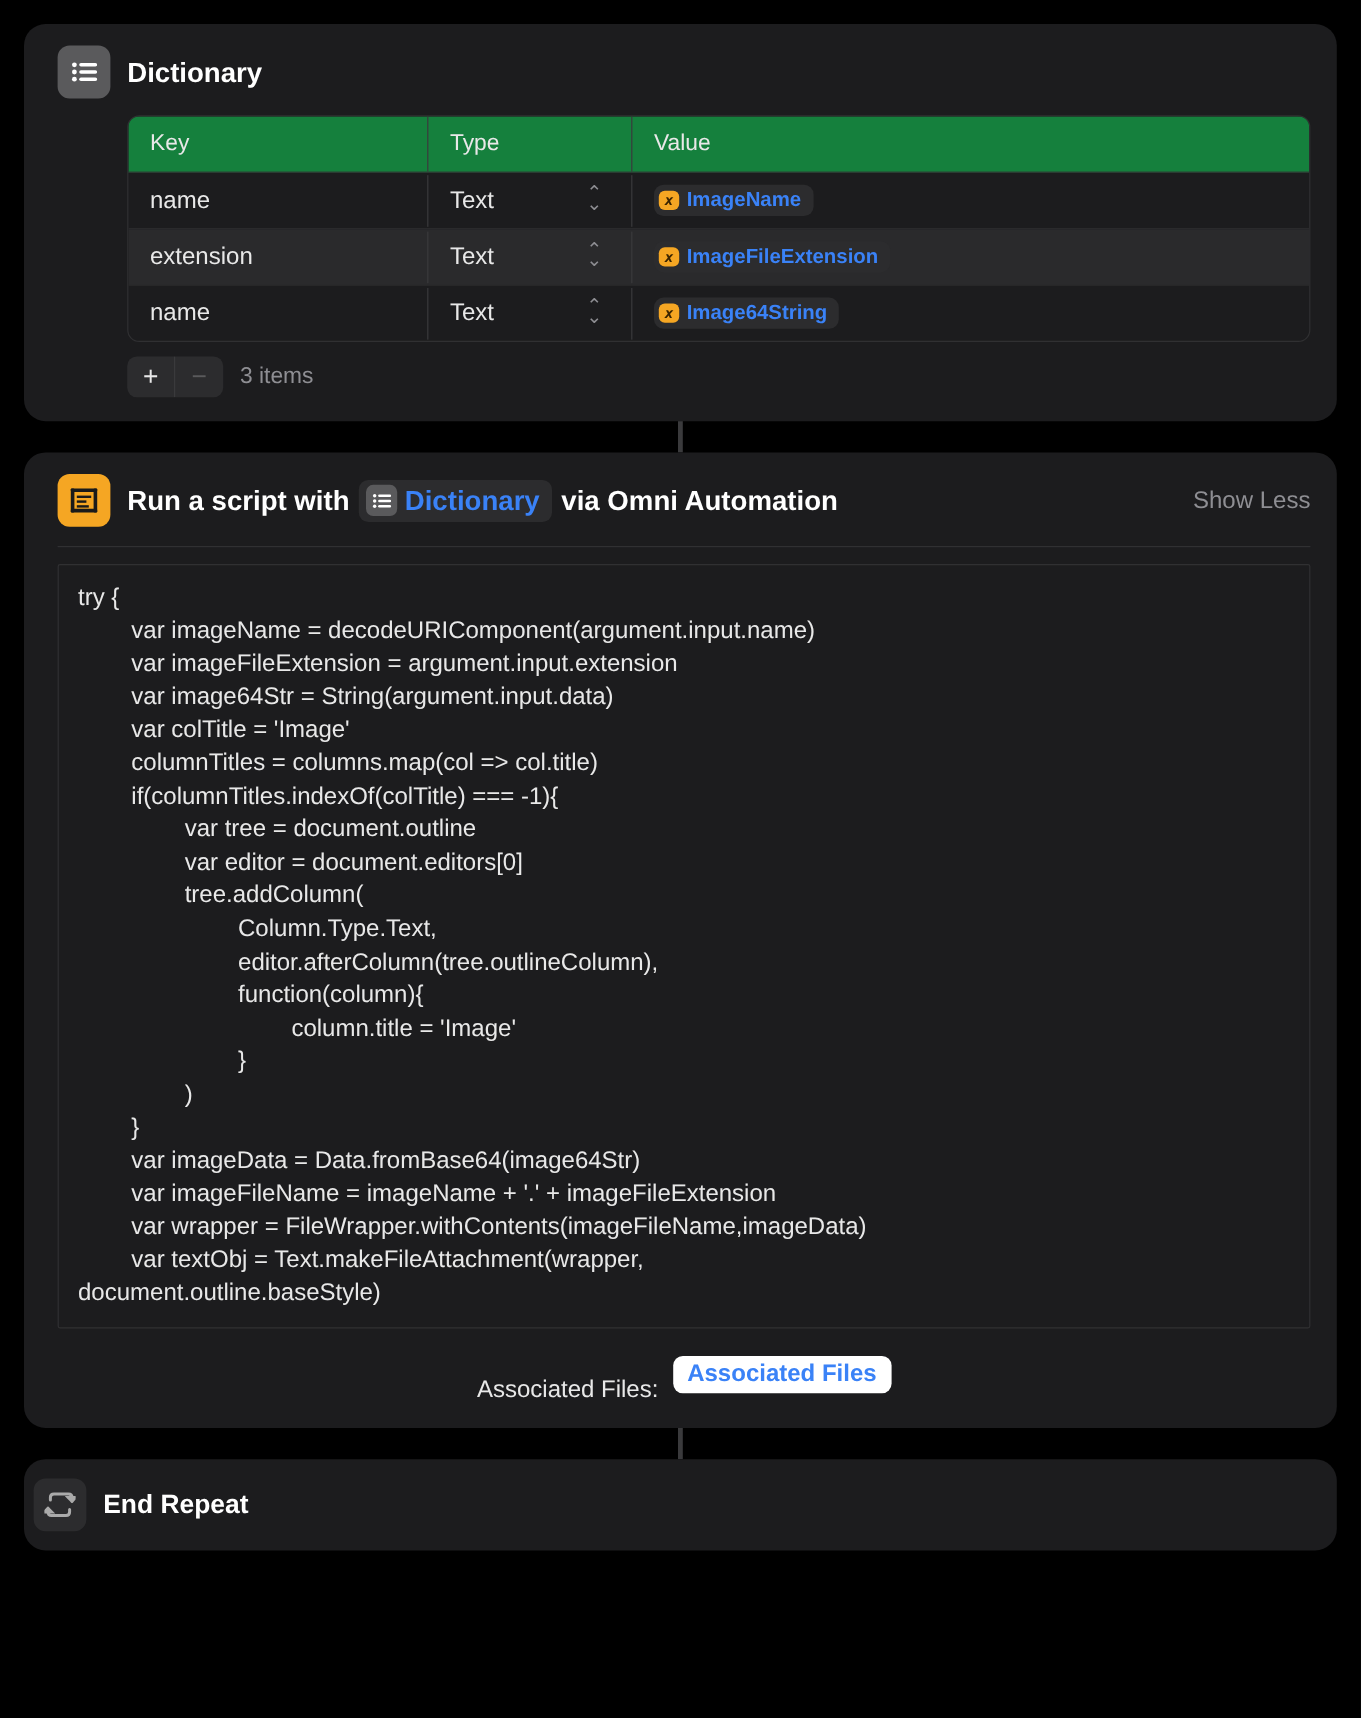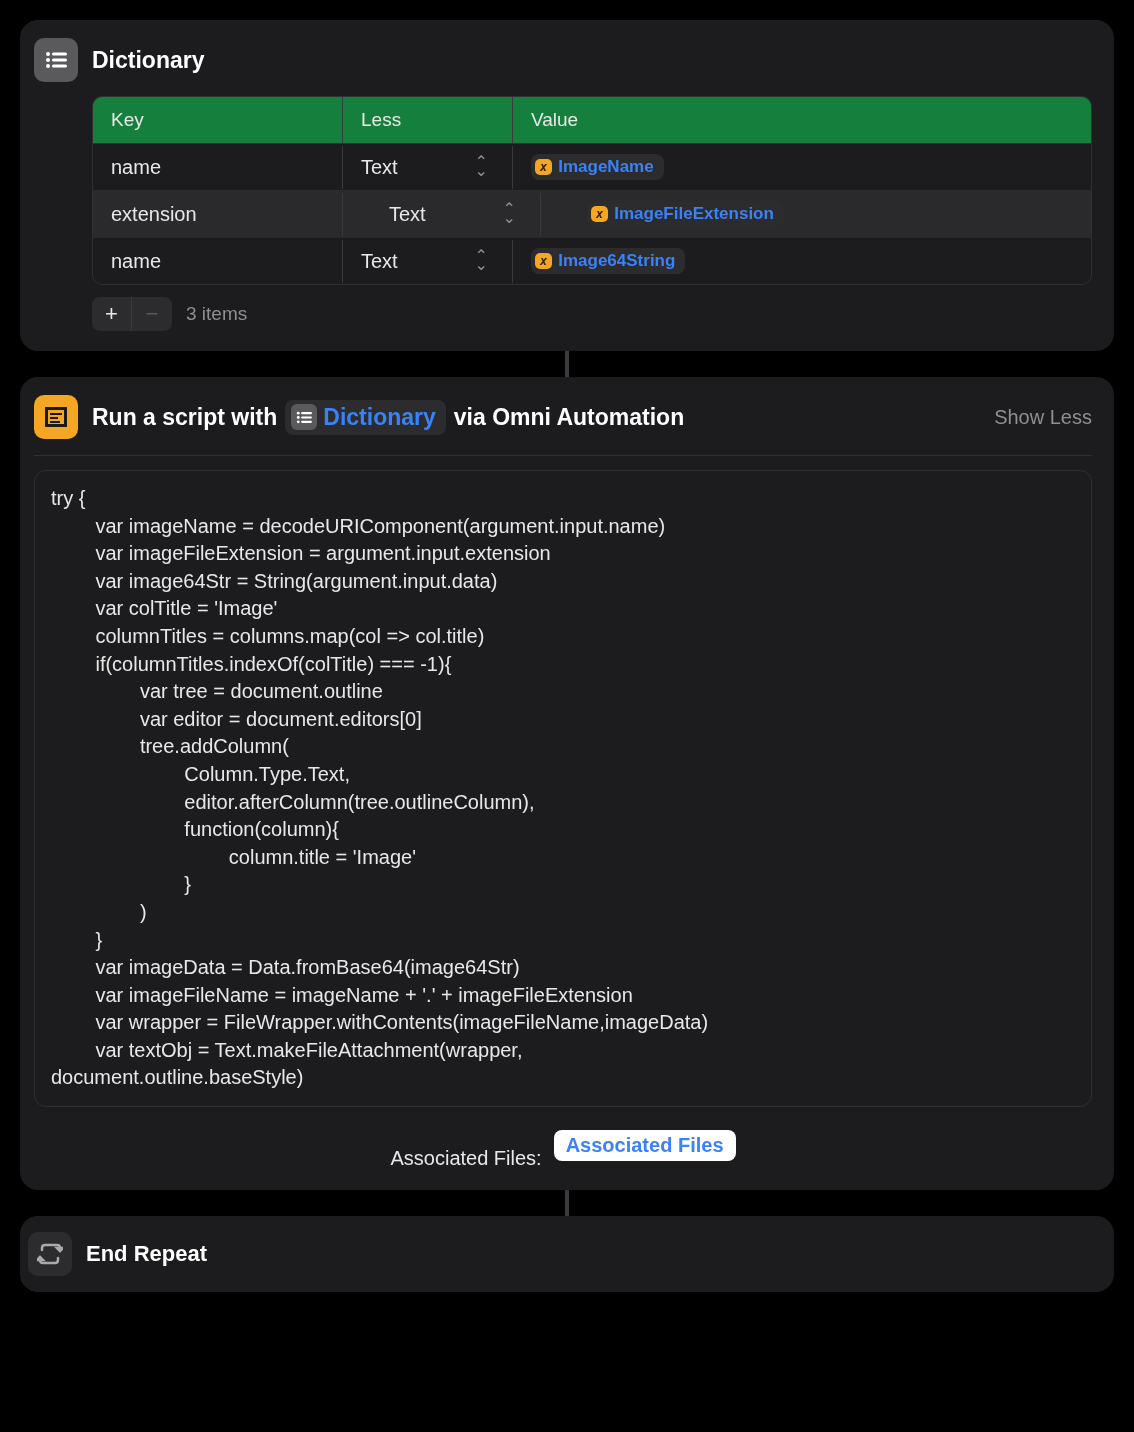--- a/index.html
+++ b/index.html
@@ -6,21 +6,21 @@
   body {
     background: #000;
     font-family: -apple-system, BlinkMacSystemFont, "Segoe UI", Helvetica, Arial, sans-serif;
     width: 1134px;
     padding: 20px;
     color: #e8e8e8;
   }
   .action-card {
     background: #1c1c1e;
     border-radius: 18px;
-    padding: 18px 22px 20px 14px;
+    padding: 18px 22px 20px 28px;
     margin-bottom: 0;
   }
   .connector {
     width: 4px;
     height: 26px;
     background: #3a3a3c;
     margin: 0 auto;
   }
   .card-header {
     display: flex;
@@ -99,21 +99,21 @@
   }
   .col-key { width: 250px; border-right: 1px solid #3a3a3c; }
   .col-type { width: 170px; border-right: 1px solid #3a3a3c; }
   .col-value { flex: 1; }
   .dict-row {
     display: flex;
     align-items: center;
     border-bottom: 1px solid #2a2a2c;
   }
   .dict-row:last-child { border-bottom: none; }
-  .dict-row.highlight { background: #2a2a2c; gap: 28px; }
+  .dict-row.highlight { background: #2a2a2c; }
   .dict-cell {
     padding: 10px 18px;
     font-size: 20px;
     color: #e8e8e8;
     display: flex;
     align-items: center;
   }
   .type-cell {
     display: flex;
     align-items: center;
@@ -179,21 +179,21 @@
     color: #8e8e93;
     font-size: 19px;
   }
   .script-card .card-header {
     padding-bottom: 16px;
     border-bottom: 1px solid #303032;
   }
   .script-body {
     margin-top: 14px;
     border: 1px solid #303032;
-    border-radius: 12px;
+    border-radius: 2px;
     padding: 14px 16px;
   }
   .script-code {
     font-family: -apple-system, BlinkMacSystemFont, sans-serif;
     font-size: 20px;
     line-height: 1.38;
     color: #e8e8e8;
     white-space: pre;
     overflow: hidden;
   }
@@ -245,21 +245,21 @@
           </g>
         </svg>
     </div>
     <div class="card-title">Dictionary</div>
   </div>
 
   <div class="dict-body">
     <div class="dict-table">
       <div class="dict-header-row">
         <div class="dict-header-cell col-key">Key</div>
-        <div class="dict-header-cell col-type">Less</div>
+        <div class="dict-header-cell col-type">Type</div>
         <div class="dict-header-cell col-value">Value</div>
       </div>
 
       <div class="dict-row">
         <div class="dict-cell col-key">name</div>
         <div class="dict-cell col-type type-cell">
           <span>Text</span>
           <span class="stepper">
               <span>⌃</span>
               <span>⌄</span>

